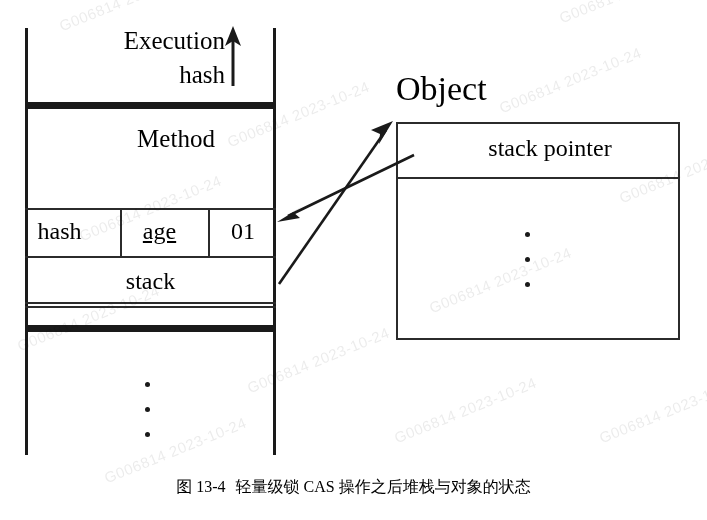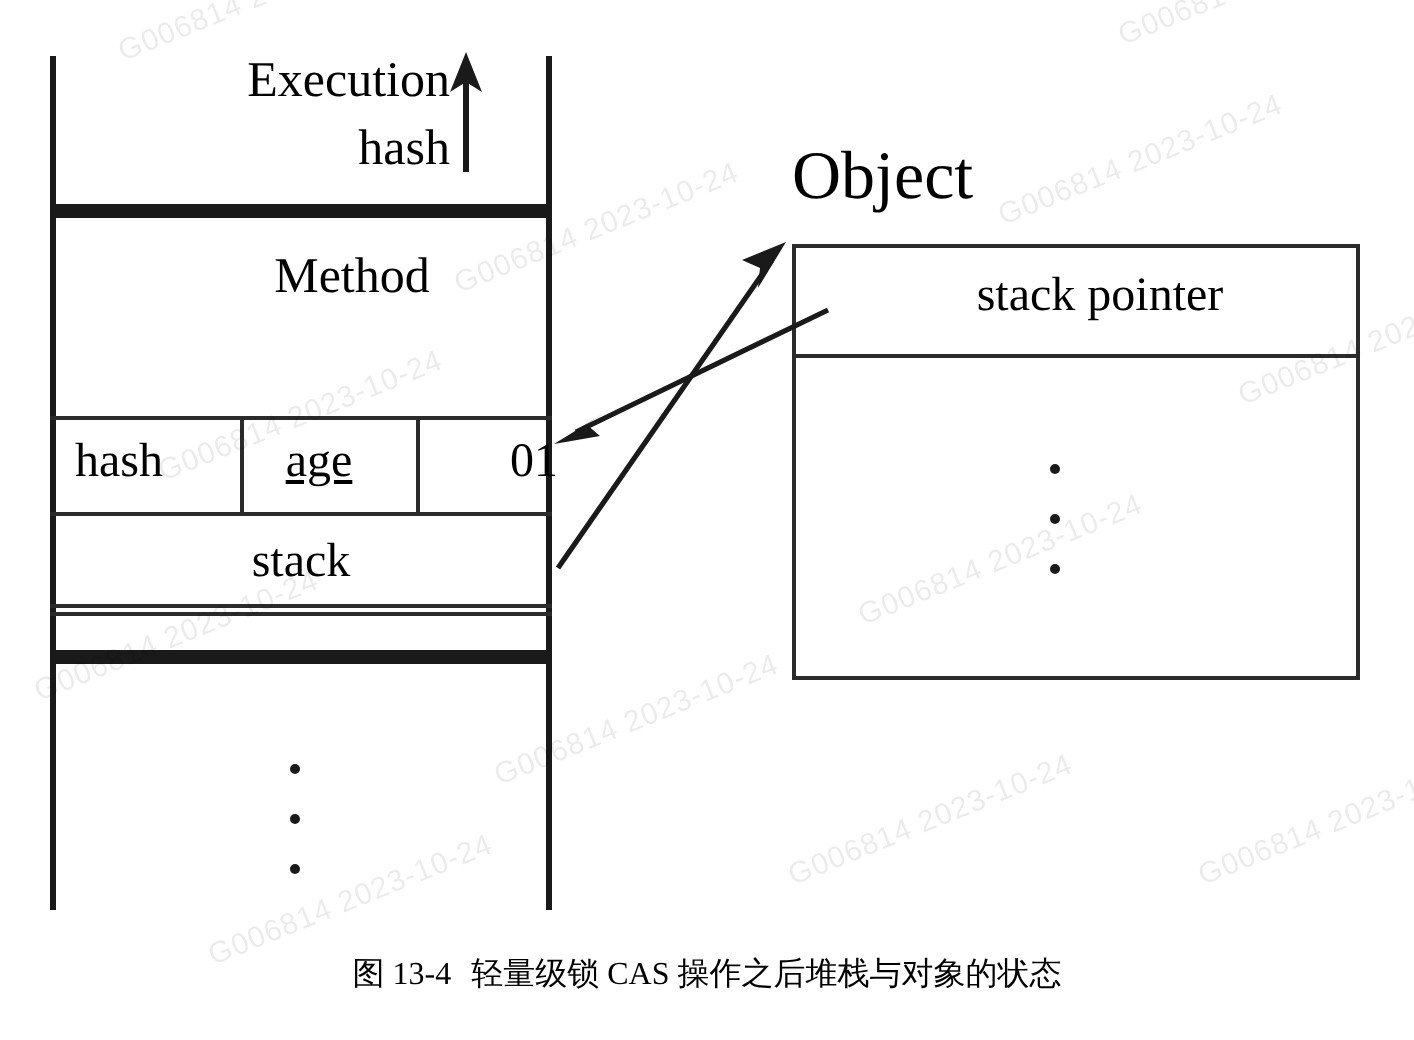--- a/index.html
+++ b/index.html
@@ -237,21 +237,21 @@
     <div>Method</div>
   </div>
 
   <div class="hr-thin" style="top:208px;"></div>
   <div class="hr-thin" style="top:256px;"></div>
   <div class="vdiv" style="left:120px; top:208px; height:50px;"></div>
   <div class="vdiv" style="left:208px; top:208px; height:50px;"></div>
 
   <div class="cell-text" style="left:13px;  top:218px; width:93px;">hash</div>
   <div class="cell-text" style="left:112px; top:218px; width:95px;text-decoration:underline;">age</div>
-  <div class="cell-text" style="left:210px; top:218px; width:66px;margin-left:24px;">01</div>
+  <div class="cell-text" style="left:210px; top:218px; width:66px;">01</div>
 
   <div class="cell-text" style="left:25px; top:268px; width:251px;">stack</div>
   <div class="hr-thin" style="top:302px;"></div>
 
   <div class="hr-thin" style="top:306px;"></div>
   <div class="hr-thick" style="top:325px;"></div>
 
   <div class="dots" style="left:145px; top:372px;">
     <span></span>
     <span></span>

